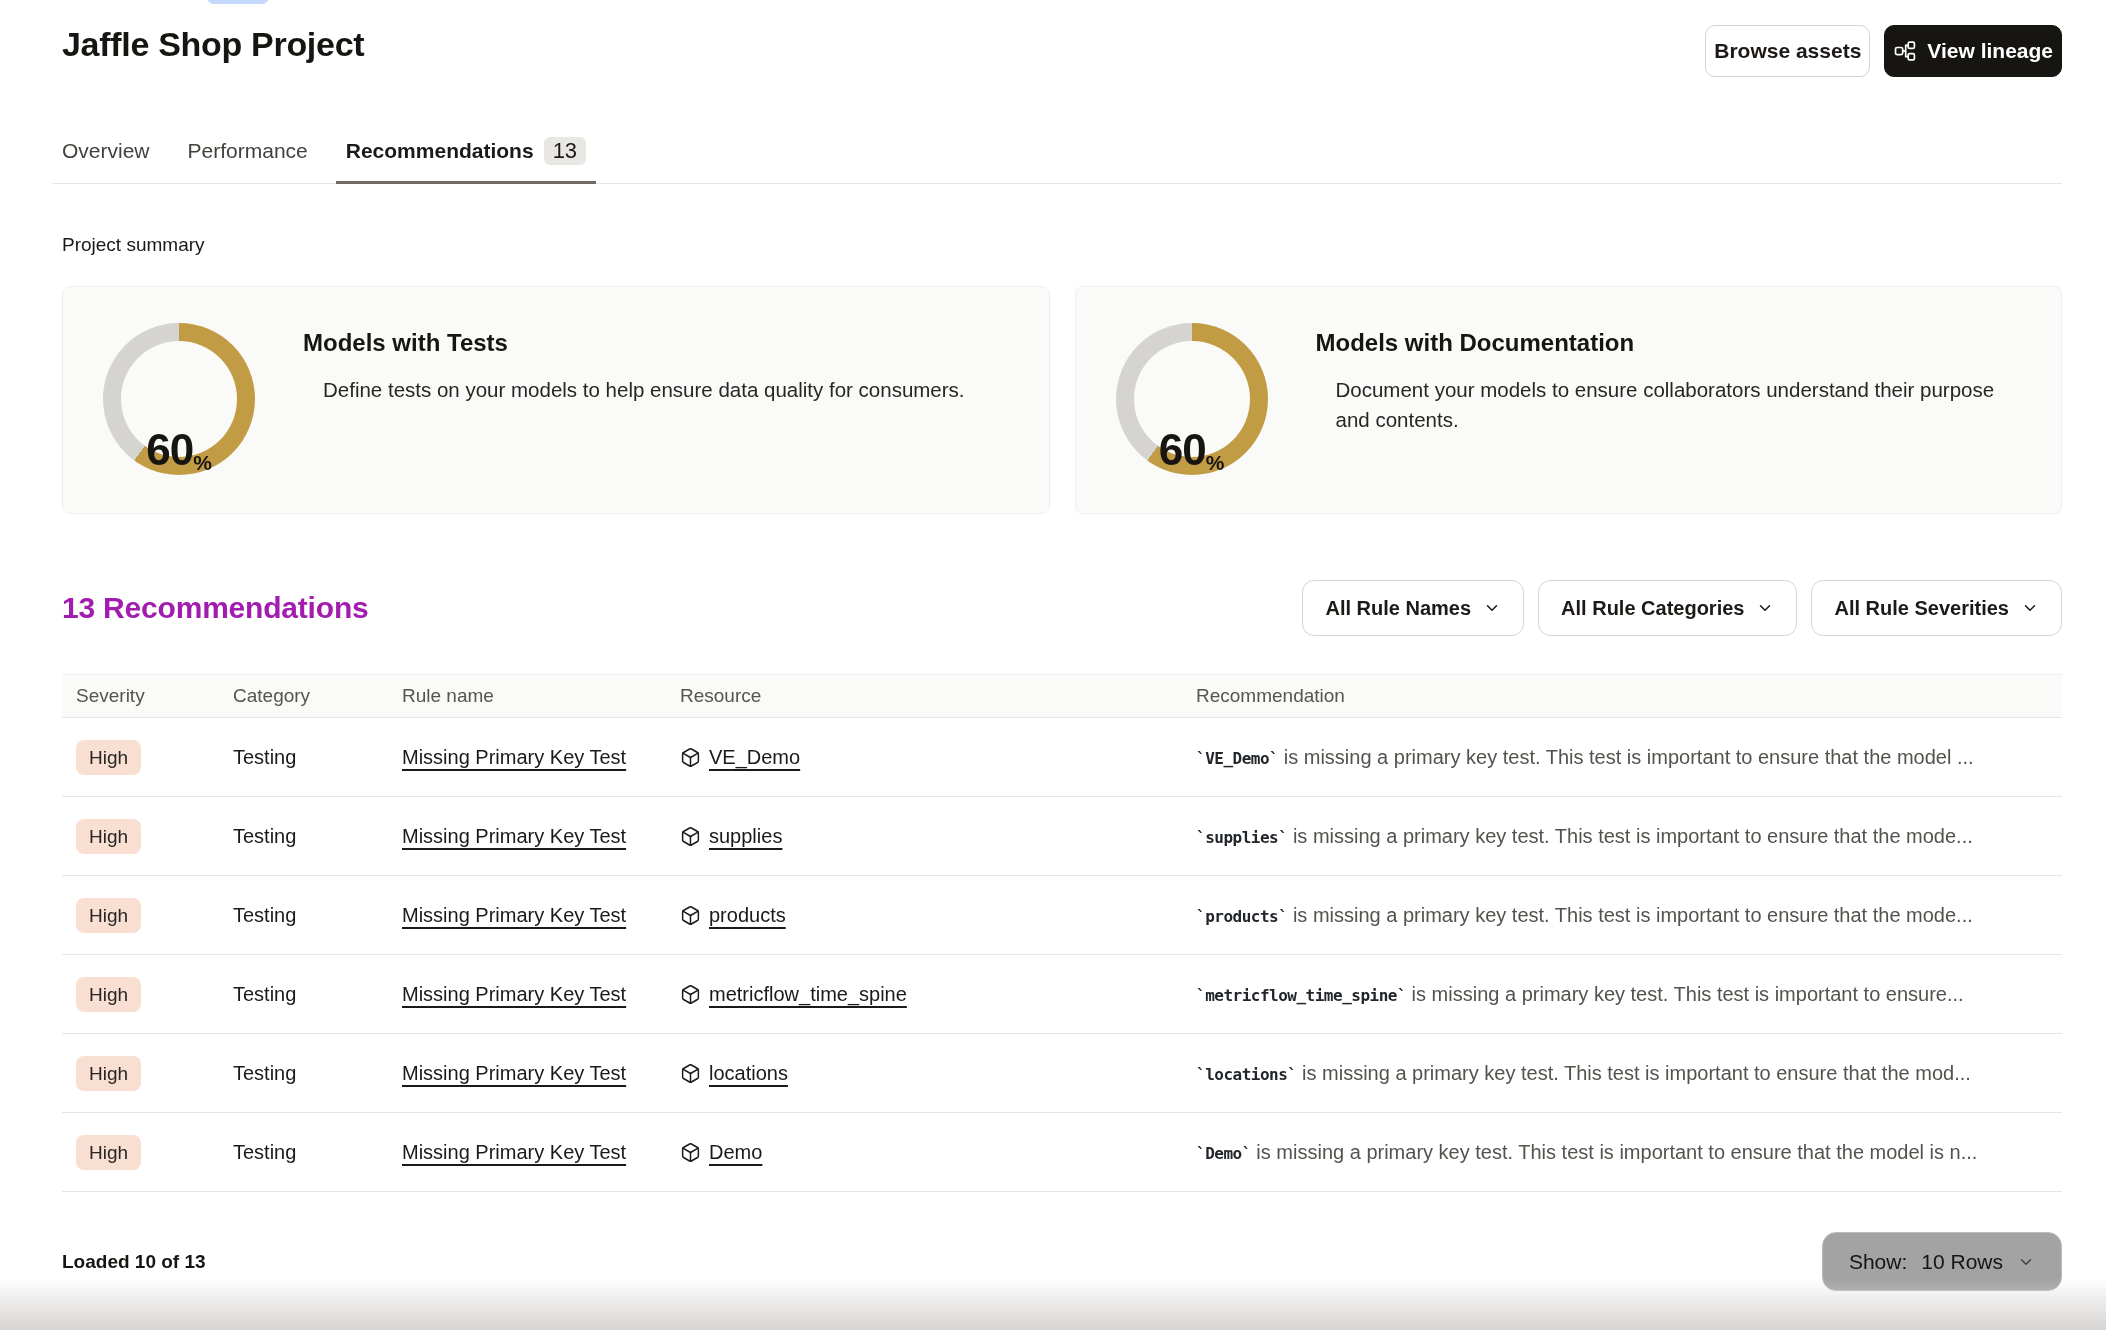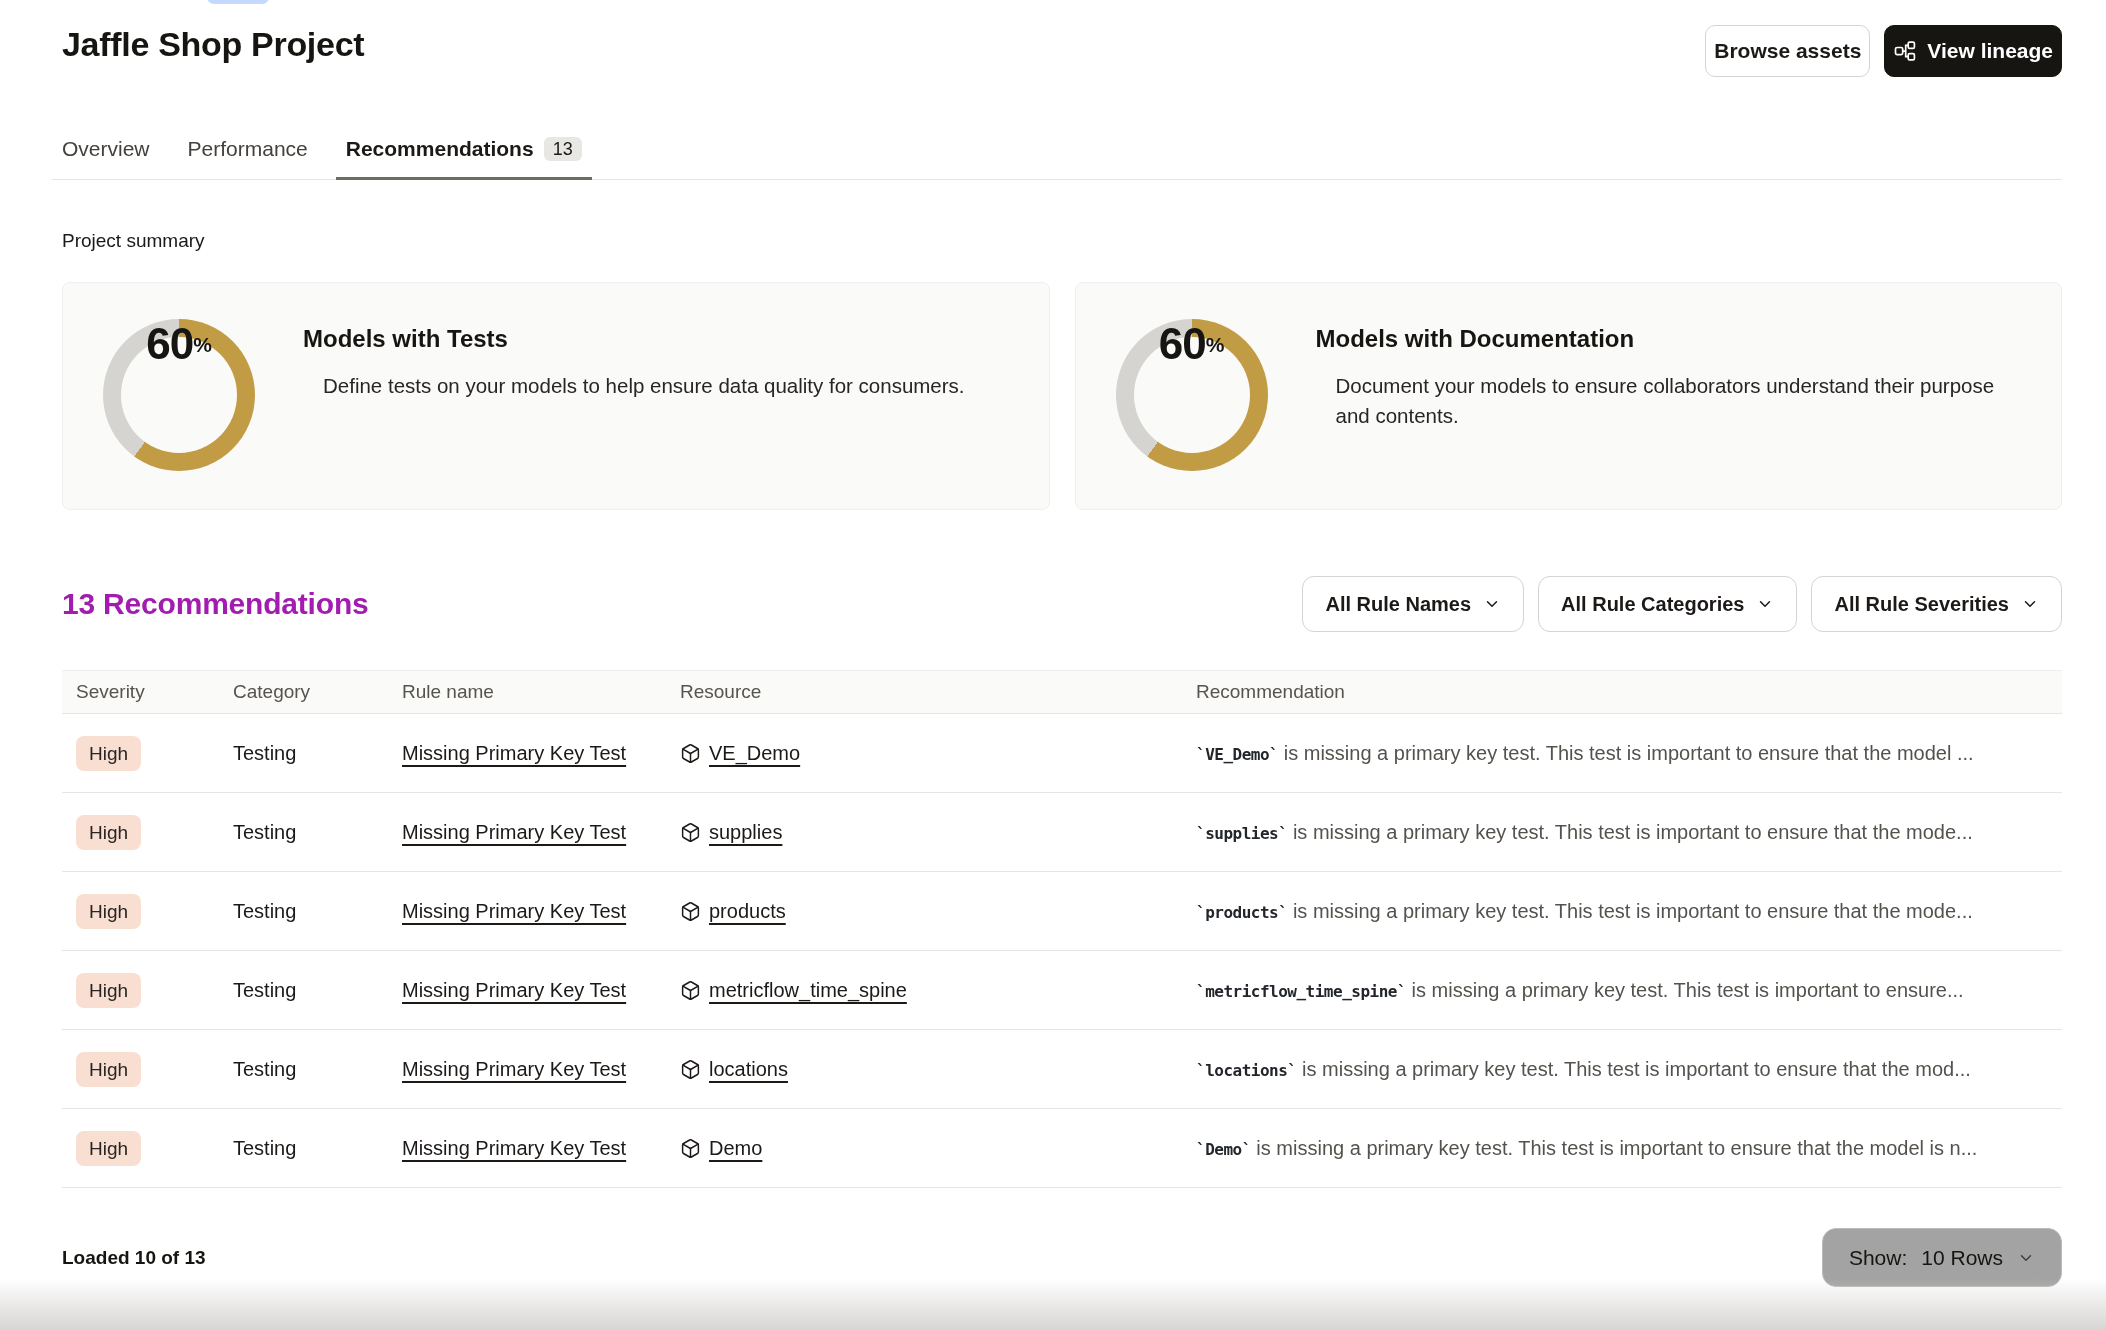--- a/index.html
+++ b/index.html
@@ -34,38 +34,38 @@
 
   
   .tabs { display: flex; gap: 18px; margin-top: 50px; margin-left: -10px; border-bottom: 1px solid #e7e5e4; }
   .tab {
     display: flex; align-items: center; gap: 10px;
     padding: 10px 10px 16px 10px; font-size: 21px; color: #44403c;
     cursor: pointer; border-bottom: 3px solid transparent; margin-bottom: -1px;
   }
   .tab.active { color: #1c1917; font-weight: 600; border-bottom-color: #6f6a64; }
   .tab-badge {
-    background: #e9e7e4; color: #1c1917; font-size: 18px; font-weight: 500;
+    background: #e9e7e4; color: #1c1917; font-size: 22px; font-weight: 500;
     border-radius: 6px; padding: 3px 9px; line-height: 1;
   }
 
   
   .section-label { margin-top: 50px; font-size: 19px; font-weight: 500; color: #1c1917; }
   .cards { display: flex; gap: 25px; margin-top: 30px; }
   .card {
     flex: 1; height: 228px; background: #fafaf9; border: 1px solid #f0efed;
     border-radius: 8px; padding: 36px 40px; display: flex; gap: 48px; align-items: flex-start;
   }
   .donut { position: relative; width: 152px; height: 152px; border-radius: 50%; flex: 0 0 152px; }
   .donut::after {
     content: ""; position: absolute; inset: 18px; background: #fafaf9; border-radius: 50%;
   }
   .donut-label {
     position: absolute; inset: 0; z-index: 2;
-    display: flex; align-items: flex-start; justify-content: center;
+    display: flex; align-items: flex-end; justify-content: center;
   }
   .donut-value { font-size: 44px; font-weight: 700; color: #171512; letter-spacing: -1px; }
   .donut-pct { font-size: 21px; font-weight: 600; color: #171512; margin-top: 14px; }
   .card-text { padding-top: 6px; }
   .card-title { font-size: 24px; font-weight: 700; color: #171512; }
   .card-desc { margin-top: 18px; font-size: 20.5px; color: #292524; line-height: 1.45; max-width: 720px; margin-left: 20px; }
 
   
   .rec-header { display: flex; justify-content: space-between; align-items: center; margin-top: 66px; }
   .rec-title { font-size: 30px; font-weight: 600; letter-spacing: -0.2px; color: #a21caf; }

